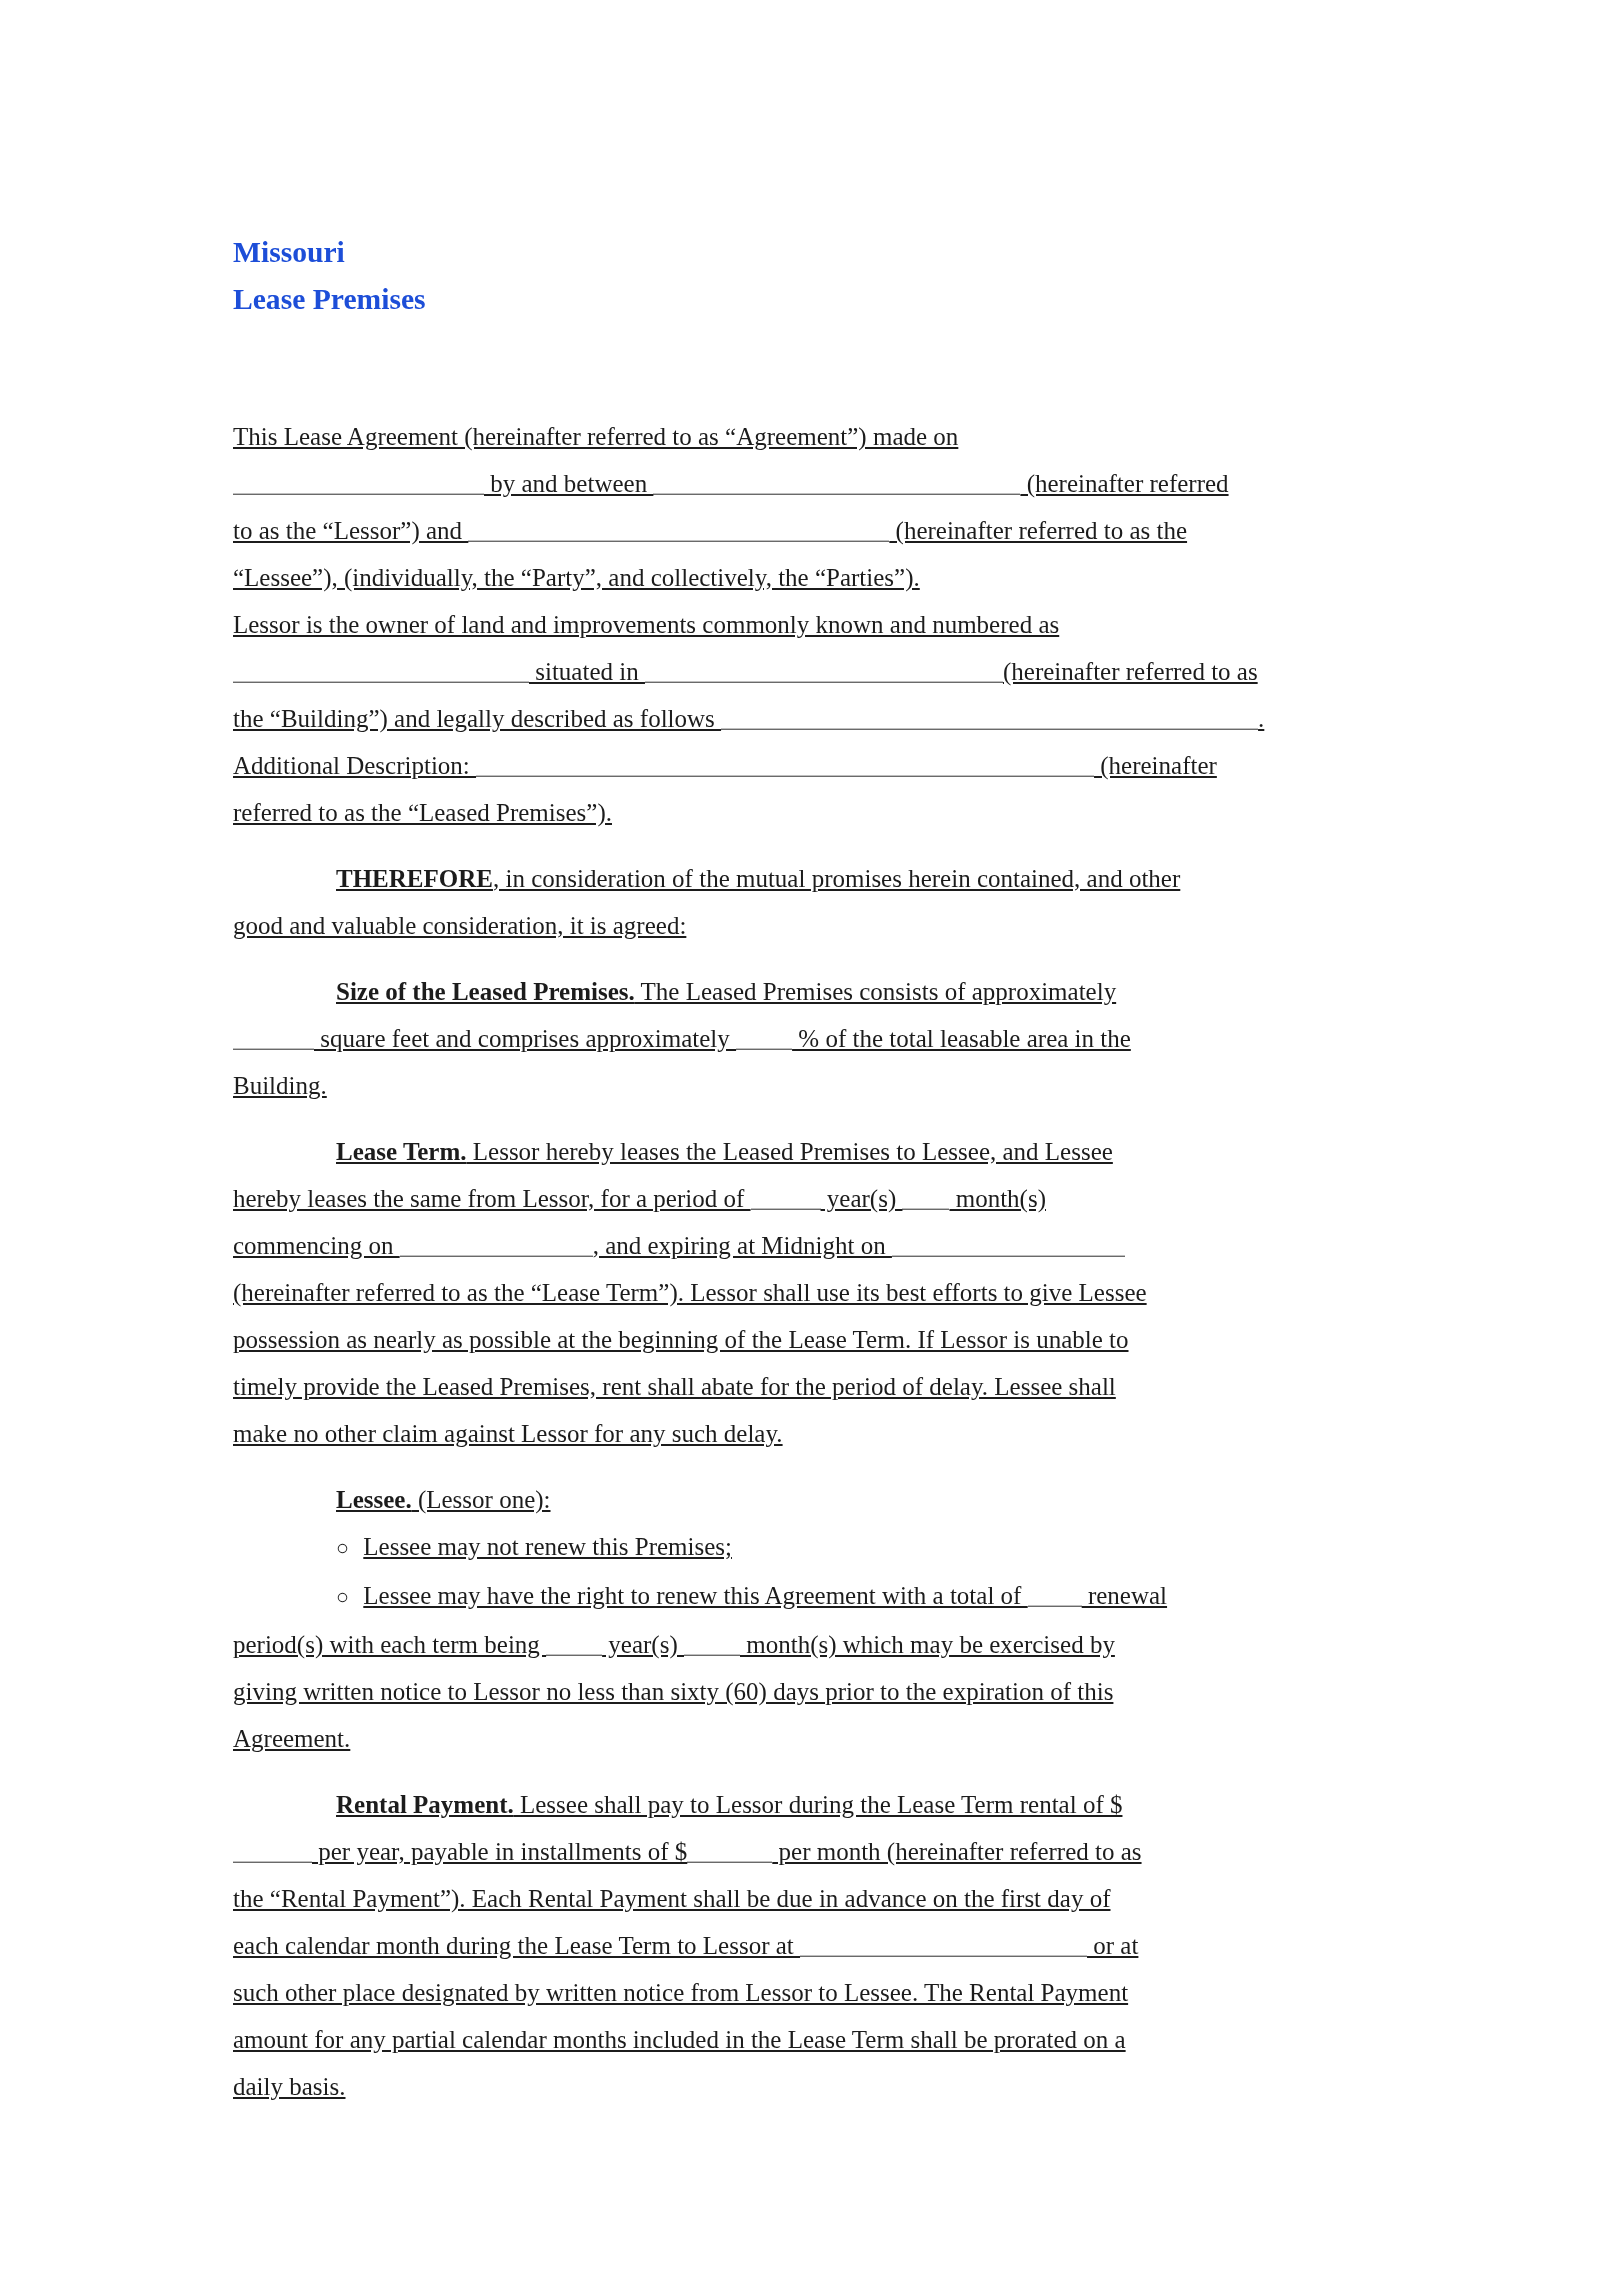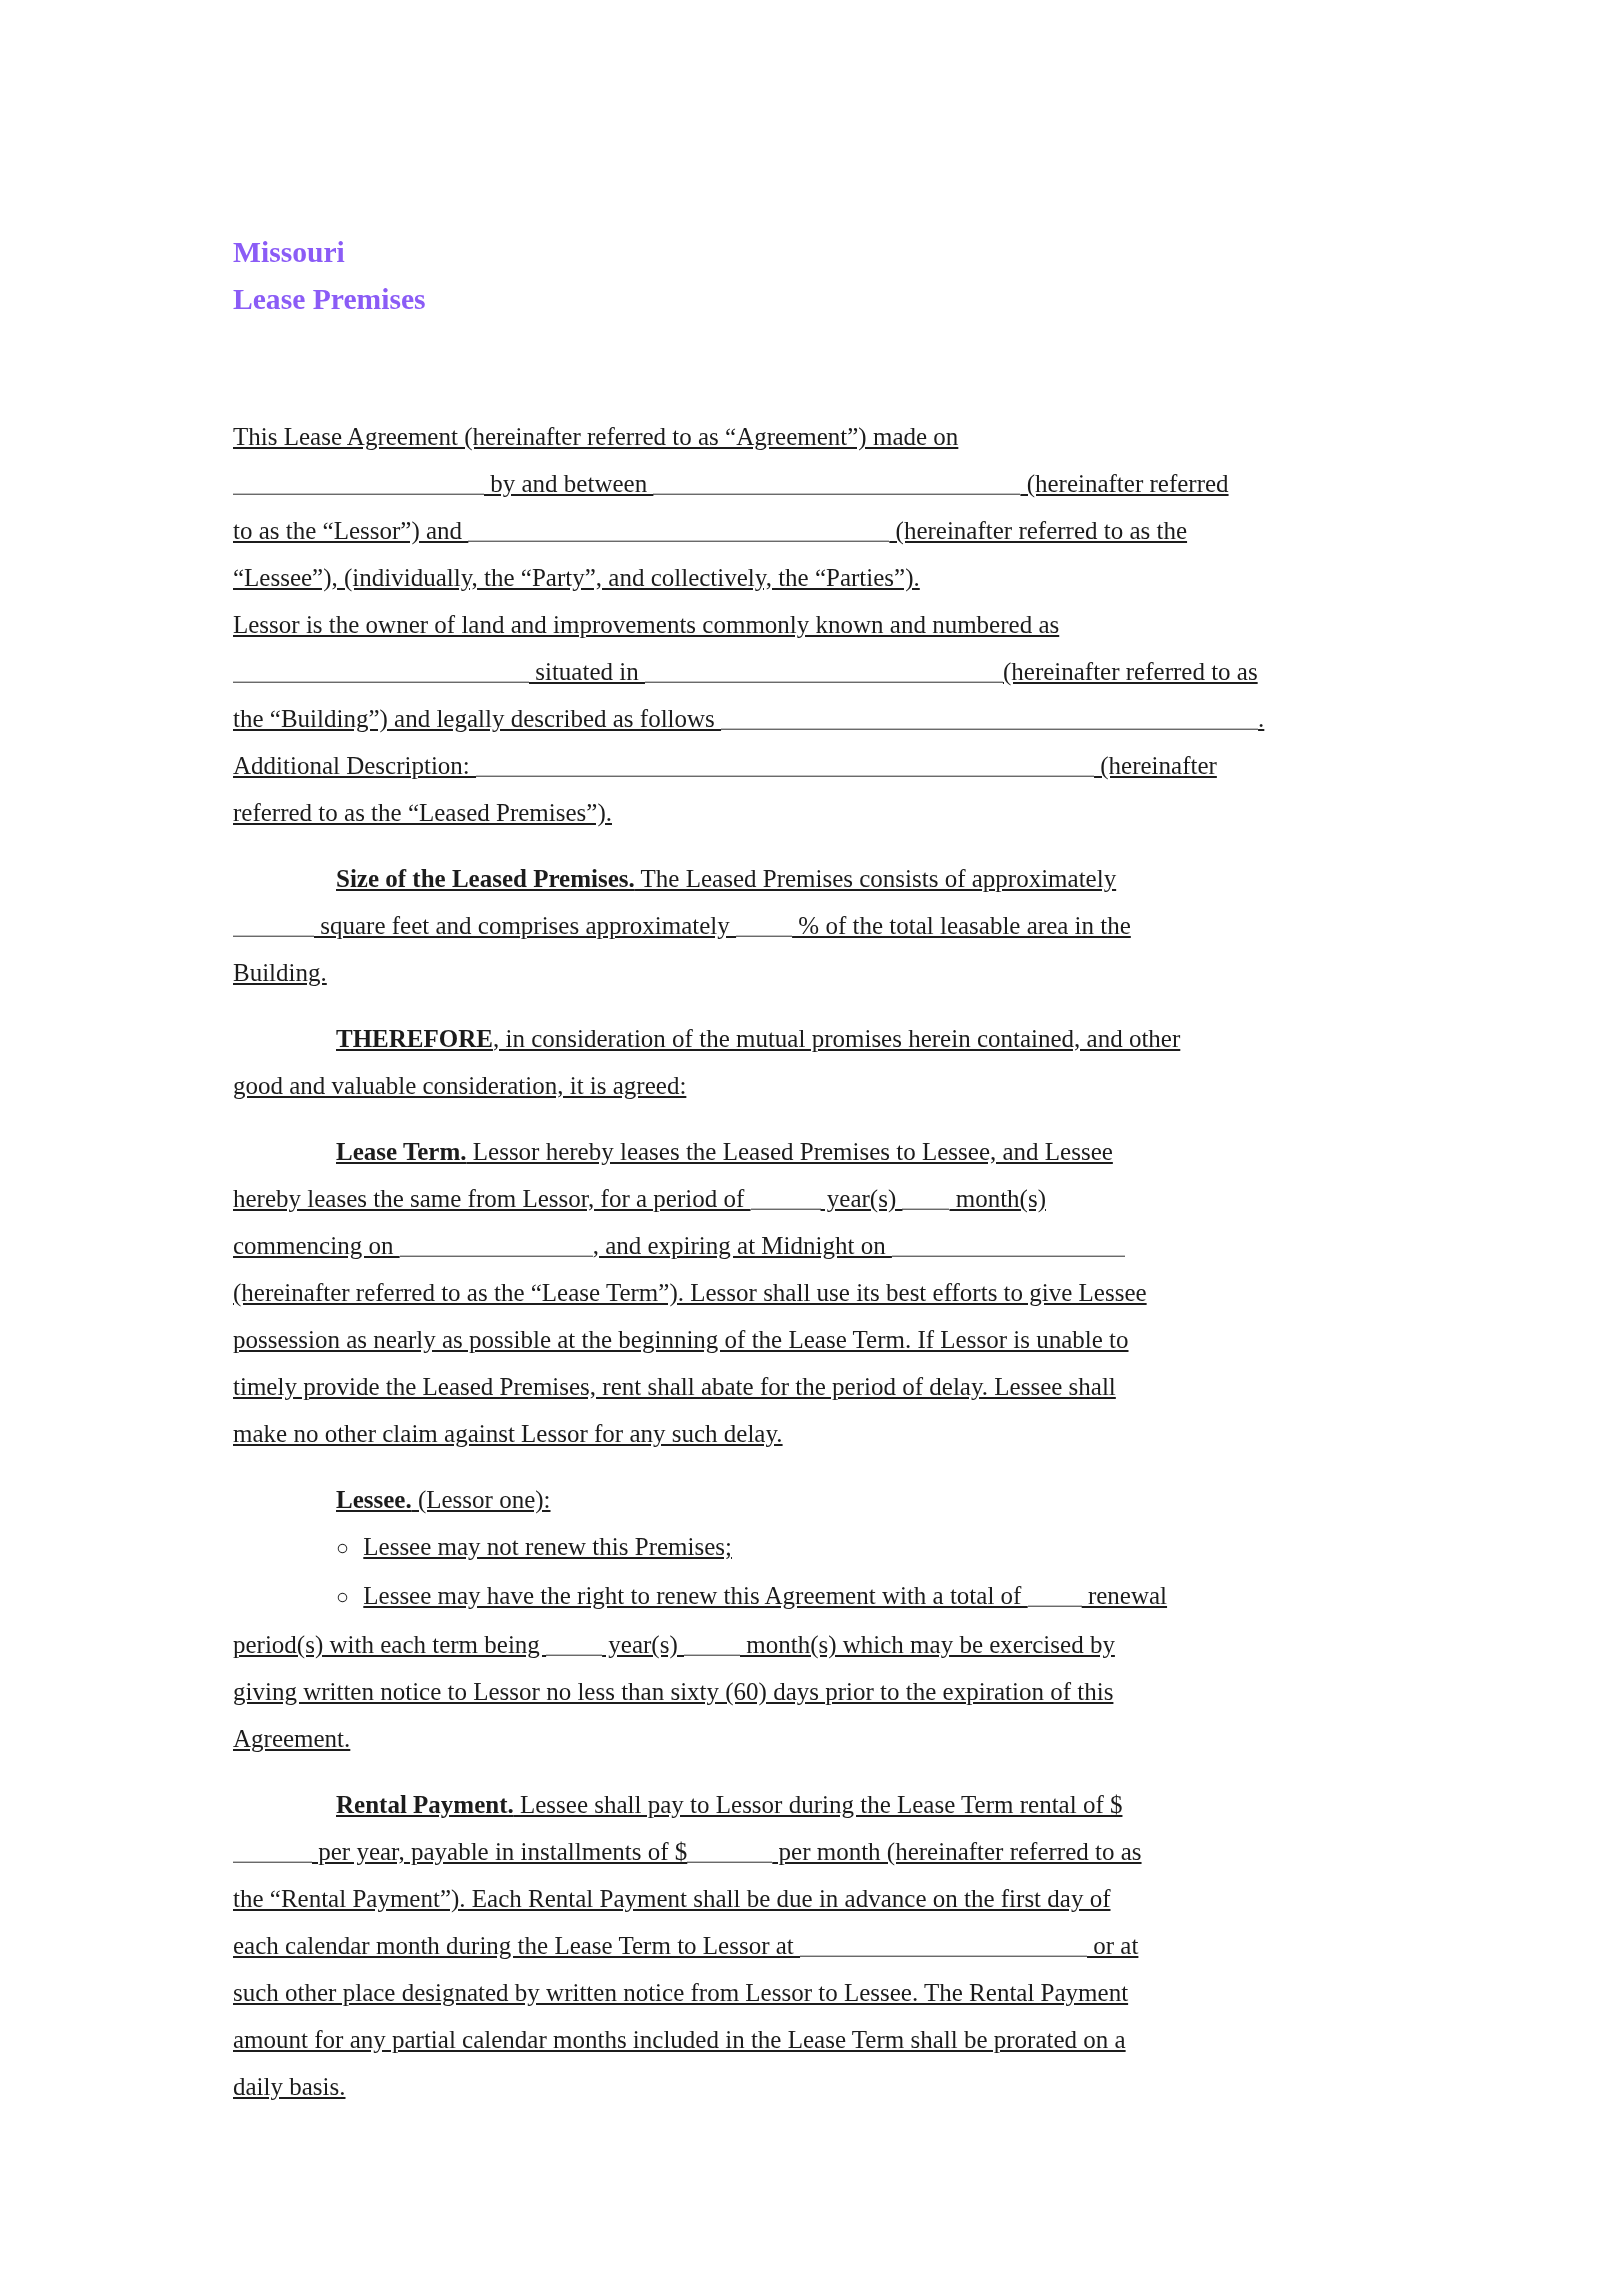--- a/index.html
+++ b/index.html
@@ -15,21 +15,21 @@
     box-sizing: border-box;
     padding: 229px 206px 0 233px;
     font-family: "Liberation Serif", "DejaVu Serif", serif;
     color: #1c1c1c;
     overflow: hidden;
   }
   .doc-title {
     font-size: 29.6px;
     line-height: 47px;
     font-weight: bold;
-    color: #8b5cf6;
+    color: #1d4ed8;
     margin: 0 0 90px 0;
   }
   .doc-body {
     width: 1182px;
     font-size: 25px;
     line-height: 47px;
     text-decoration: underline;
   }
   .para {
     margin: 0 0 19px 0;
@@ -61,22 +61,22 @@
 </head>
 <body>
 
 <div class="page">
   <h1 class="doc-title">
     <span>Missouri</span><br>
     <span>Lease Premises</span>
   </h1>
   <div class="doc-body">
       <p class="para"><span>This Lease Agreement (hereinafter referred to as “Agreement”) made on</span><br><span class="blank" style="width: 251px;"></span><span> by and between </span><span class="blank" style="width: 367px;"></span><span> (hereinafter referred</span><br><span>to as the “Lessor”) and </span><span class="blank" style="width: 421px;"></span><span> (hereinafter referred to as the</span><br><span>“Lessee”), (individually, the “Party”, and collectively, the “Parties”).</span><br><span>Lessor is the owner of land and improvements commonly known and numbered as</span><br><span class="blank" style="width: 296px;"></span><span> situated in </span><span class="blank" style="width: 358px;"></span><span>(hereinafter referred to as</span><br><span>the “Building”) and legally described as follows </span><span class="blank" style="width: 537px;"></span><span>.</span><br><span>Additional Description: </span><span class="blank" style="width: 618px;"></span><span> (hereinafter</span><br><span>referred to as the “Leased Premises”).</span></p>
+      <p class="para indent"><span class="bold">THEREFORE</span><span>, in consideration of the mutual promises herein contained, and other</span><br><span>good and valuable consideration, it is agreed:</span></p>
       <p class="para indent"><span class="bold">Size of the Leased Premises.</span><span> The Leased Premises consists of approximately</span><br><span class="blank" style="width: 81px;"></span><span> square feet and comprises approximately </span><span class="blank" style="width: 56px;"></span><span> % of the total leasable area in the</span><br><span>Building.</span></p>
-      <p class="para indent"><span class="bold">THEREFORE</span><span>, in consideration of the mutual promises herein contained, and other</span><br><span>good and valuable consideration, it is agreed:</span></p>
       <p class="para indent"><span class="bold">Lease Term.</span><span> Lessor hereby leases the Leased Premises to Lessee, and Lessee</span><br><span>hereby leases the same from Lessor, for a period of </span><span class="blank" style="width: 70px;"></span><span> year(s) </span><span class="blank" style="width: 47px;"></span><span> month(s)</span><br><span>commencing on </span><span class="blank" style="width: 193px;"></span><span>, and expiring at Midnight on </span><span class="blank" style="width: 233px;"></span><br><span>(hereinafter referred to as the “Lease Term”). Lessor shall use its best efforts to give Lessee</span><br><span>possession as nearly as possible at the beginning of the Lease Term. If Lessor is unable to</span><br><span>timely provide the Leased Premises, rent shall abate for the period of delay. Lessee shall</span><br><span>make no other claim against Lessor for any such delay.</span></p>
       <p class="para indent tight"><span class="bold">Lessee.</span><span> (Lessor one):</span></p>
       <p class="para indent tight"><span class="bullet">○</span><span>Lessee may not renew this Premises;</span></p>
       <p class="para indent"><span class="bullet">○</span><span>Lessee may have the right to renew this Agreement with a total of </span><span class="blank" style="width: 54px;"></span><span> renewal</span><br><span>period(s) with each term being </span><span class="blank" style="width: 56px;"></span><span> year(s) </span><span class="blank" style="width: 56px;"></span><span> month(s) which may be exercised by</span><br><span>giving written notice to Lessor no less than sixty (60) days prior to the expiration of this</span><br><span>Agreement.</span></p>
       <p class="para indent"><span class="bold">Rental Payment.</span><span> Lessee shall pay to Lessor during the Lease Term rental of $</span><br><span class="blank" style="width: 79px;"></span><span> per year, payable in installments of $</span><span class="blank" style="width: 85px;"></span><span> per month (hereinafter referred to as</span><br><span>the “Rental Payment”). Each Rental Payment shall be due in advance on the first day of</span><br><span>each calendar month during the Lease Term to Lessor at </span><span class="blank" style="width: 287px;"></span><span> or at</span><br><span>such other place designated by written notice from Lessor to Lessee. The Rental Payment</span><br><span>amount for any partial calendar months included in the Lease Term shall be prorated on a</span><br><span>daily basis.</span></p>
     </div>
 </div>
 
 
 </body></html>

